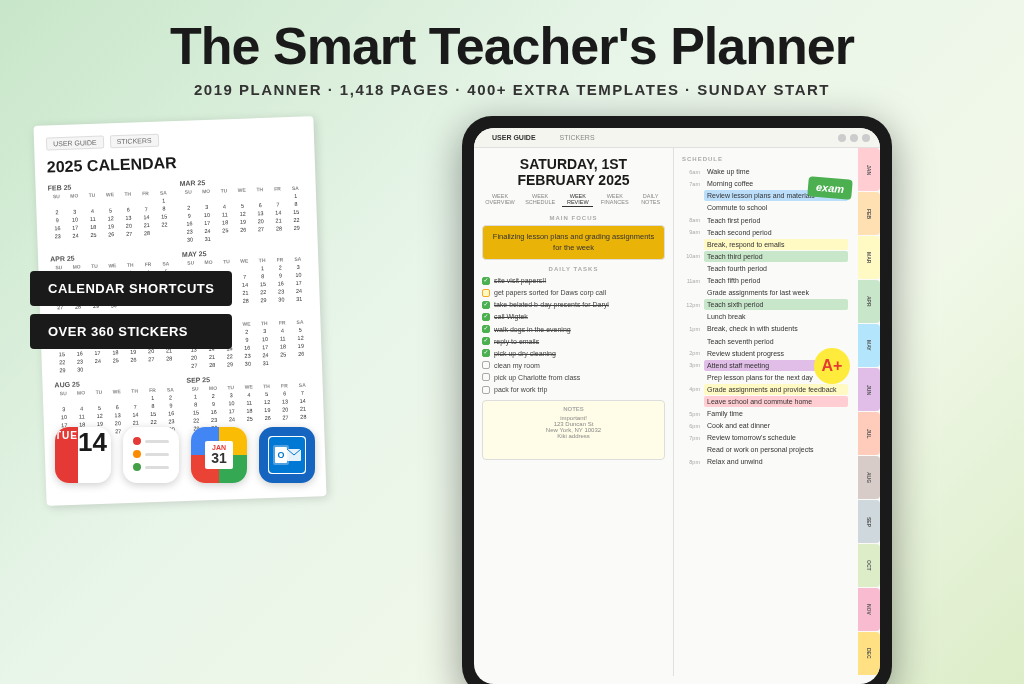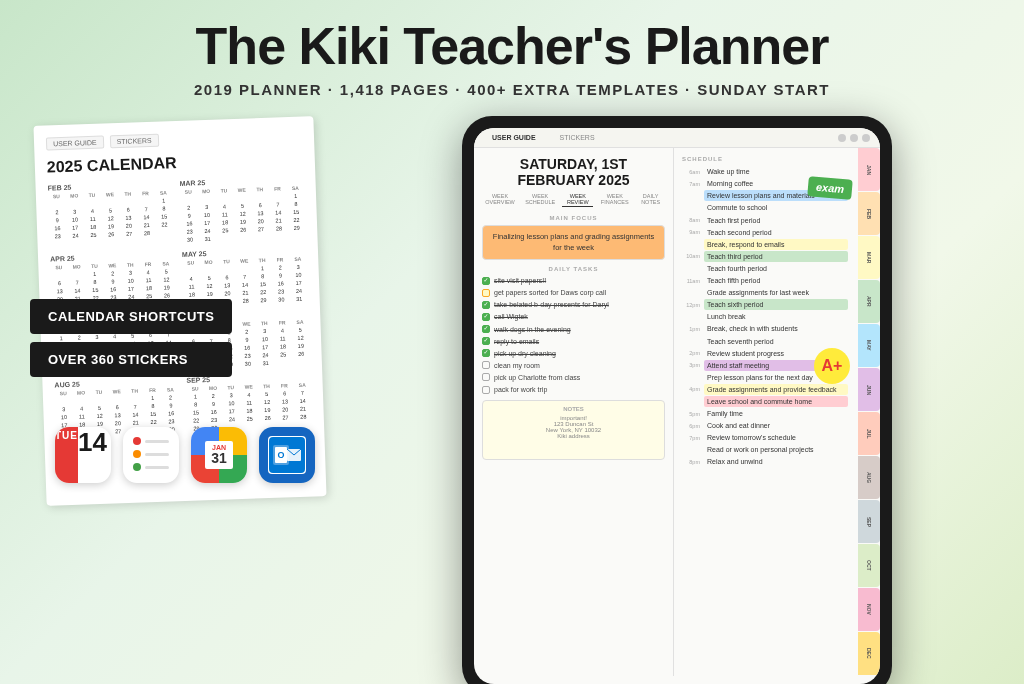--- a/index.html
+++ b/index.html
@@ -118,21 +118,20 @@
 
     
     .feature-badges {
       position: absolute;
       left: 0;
       top: 155px;
       display: flex;
       flex-direction: column;
       gap: 8px;
       z-index: 10;
-      margin-top: 28px;
     }
 
     .badge {
       background: #1a1a1a;
       color: white;
       font-size: 13px;
       font-weight: 800;
       padding: 10px 18px;
       border-radius: 4px;
       letter-spacing: 0.5px;
@@ -346,21 +345,21 @@
     }
 
     .focus-box {
       border: 1px solid #ddd;
       border-radius: 4px;
       padding: 6px;
       font-size: 7.5px;
       color: #333;
       line-height: 1.4;
       margin-bottom: 6px;
-      background: #fdba74;
+      background: #eab308;
     }
 
     .tasks-section { margin-top: 2px; }
     .task-item {
       display: flex;
       align-items: flex-start;
       gap: 4px;
       margin-bottom: 3px;
       font-size: 7px;
       color: #444;
@@ -495,21 +494,21 @@
       border-radius: 50%;
       display: flex;
       align-items: center;
       justify-content: center;
     }
   </style>
 </head>
 <body>
 
 <div class="header">
-  <h1 class="main-title">The Kiki Teacher's Planner</h1>
+  <h1 class="main-title">The Smart Teacher's Planner</h1>
   <div class="subtitle">2019 PLANNER  ·  1,418 PAGES  ·  400+ EXTRA TEMPLATES  ·  SUNDAY START</div>
 </div>
 
 <div class="content-area">
 
   <div class="left-side">
 
     <div class="calendar-paper">
       <div class="paper-tabs">
         <span class="paper-tab">USER GUIDE</span>

